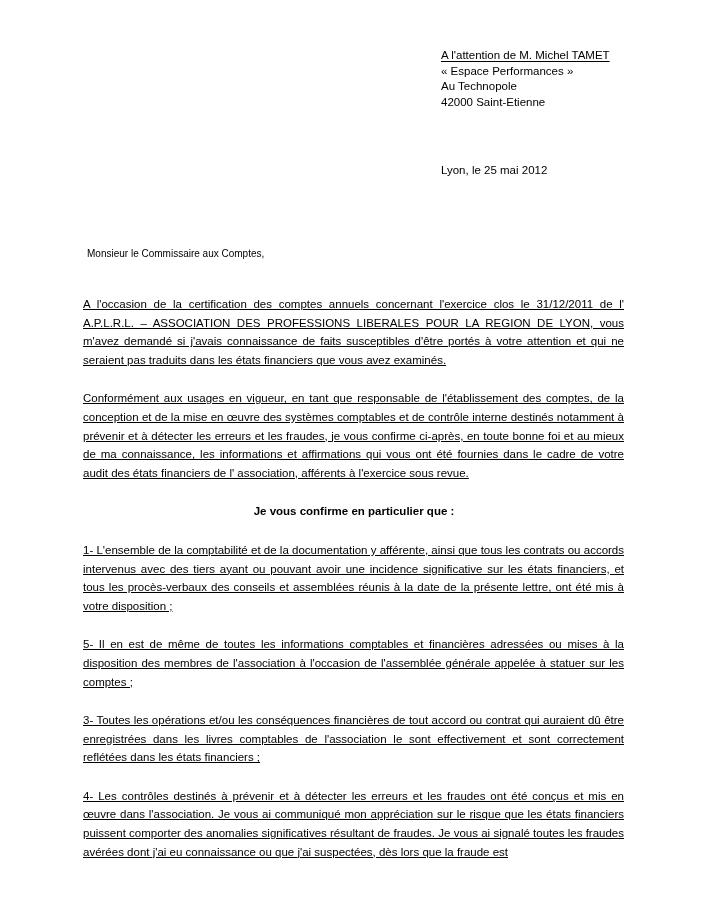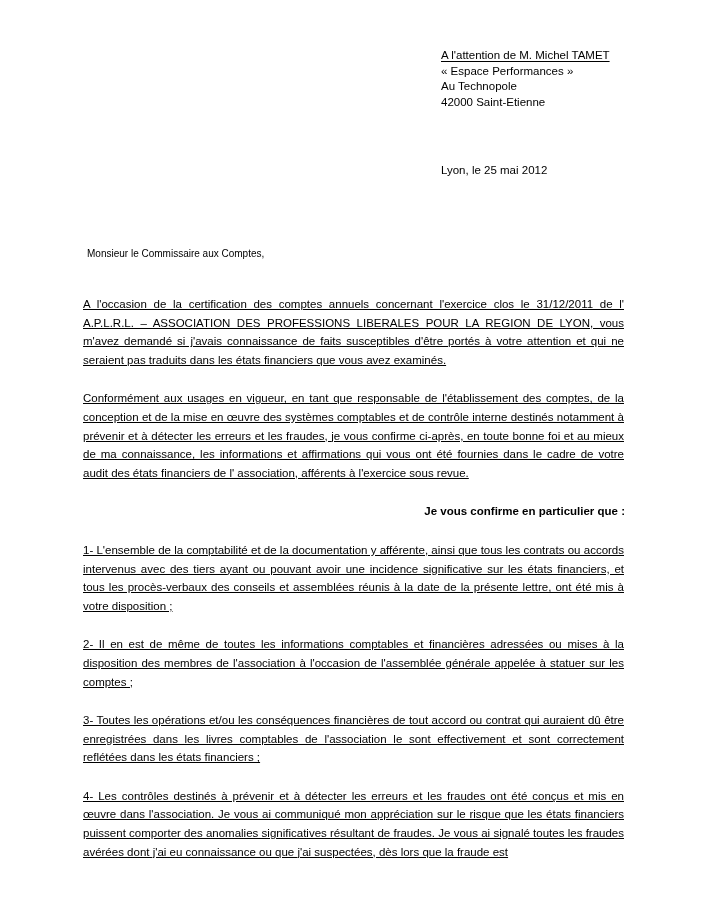--- a/index.html
+++ b/index.html
@@ -78,21 +78,21 @@
     margin: 0 1px 20px 0;
     text-decoration: underline;
   }
   .para:last-child {
     margin-bottom: 0;
   }
   .para-heading {
     font-size: 11.5px;
     line-height: 18.6px;
     font-weight: bold;
-    text-align: right;
+    text-align: center;
     margin: 0 0 20px 0;
   }
 </style>
 </head>
 <body>
 
 <div class="page">
 
   <div class="recipient-block">
     <div class="recipient-attention">A l'attention de M. Michel TAMET</div>
@@ -109,21 +109,21 @@
 
     <p class="para">A l'occasion de la certification des comptes annuels concernant l'exercice clos le 31/12/2011 de l' A.P.L.R.L. – ASSOCIATION DES PROFESSIONS LIBERALES POUR LA REGION DE LYON, vous m'avez demandé si  j'avais connaissance de faits susceptibles d'être portés à votre attention et qui ne seraient pas traduits dans les états financiers que vous avez examinés.</p>
 
     <p class="para">Conformément aux usages en vigueur, en tant que responsable de l'établissement des comptes, de la conception et de la mise en œuvre des systèmes comptables et de contrôle interne destinés notamment à prévenir et à détecter les erreurs et les fraudes, je vous confirme ci-après, en toute bonne foi et au mieux de ma connaissance, les informations et affirmations qui vous ont été fournies dans le cadre de votre audit des états financiers de l' association, afférents à l'exercice sous revue.</p>
 
 
     <p class="para-heading">Je vous confirme en particulier que :</p>
 
     <p class="para">1- L'ensemble de la comptabilité et de la documentation y afférente, ainsi que tous les contrats ou accords intervenus avec des tiers ayant ou pouvant avoir une incidence significative sur les états financiers, et tous les procès-verbaux des conseils et assemblées réunis à la date de la présente lettre, ont été mis à votre disposition ;</p>
 
-    <p class="para">2- Il en est de même de toutes les informations comptables et financières adressées ou mises à la disposition des membres de l'association à l'occasion de l'assemblée générale appelée à statuer sur les comptes ;</p>
+    <p class="para">5- Il en est de même de toutes les informations comptables et financières adressées ou mises à la disposition des membres de l'association à l'occasion de l'assemblée générale appelée à statuer sur les comptes ;</p>
 
     <p class="para">3- Toutes les opérations et/ou les conséquences financières de tout accord ou contrat qui auraient dû être enregistrées dans les livres comptables de l'association le sont effectivement et sont correctement reflétées dans les états financiers ;</p>
 
     <p class="para">4- Les contrôles destinés à prévenir et à détecter les erreurs et les fraudes ont été conçus et mis en œuvre dans l'association. Je vous ai communiqué mon appréciation sur le risque que les états financiers puissent comporter des anomalies significatives résultant de fraudes. Je vous ai signalé toutes les fraudes avérées dont j'ai eu connaissance ou que j'ai suspectées, dès lors que la fraude est</p>
 
   </div>
 
 </div>
 
 </body></html>

